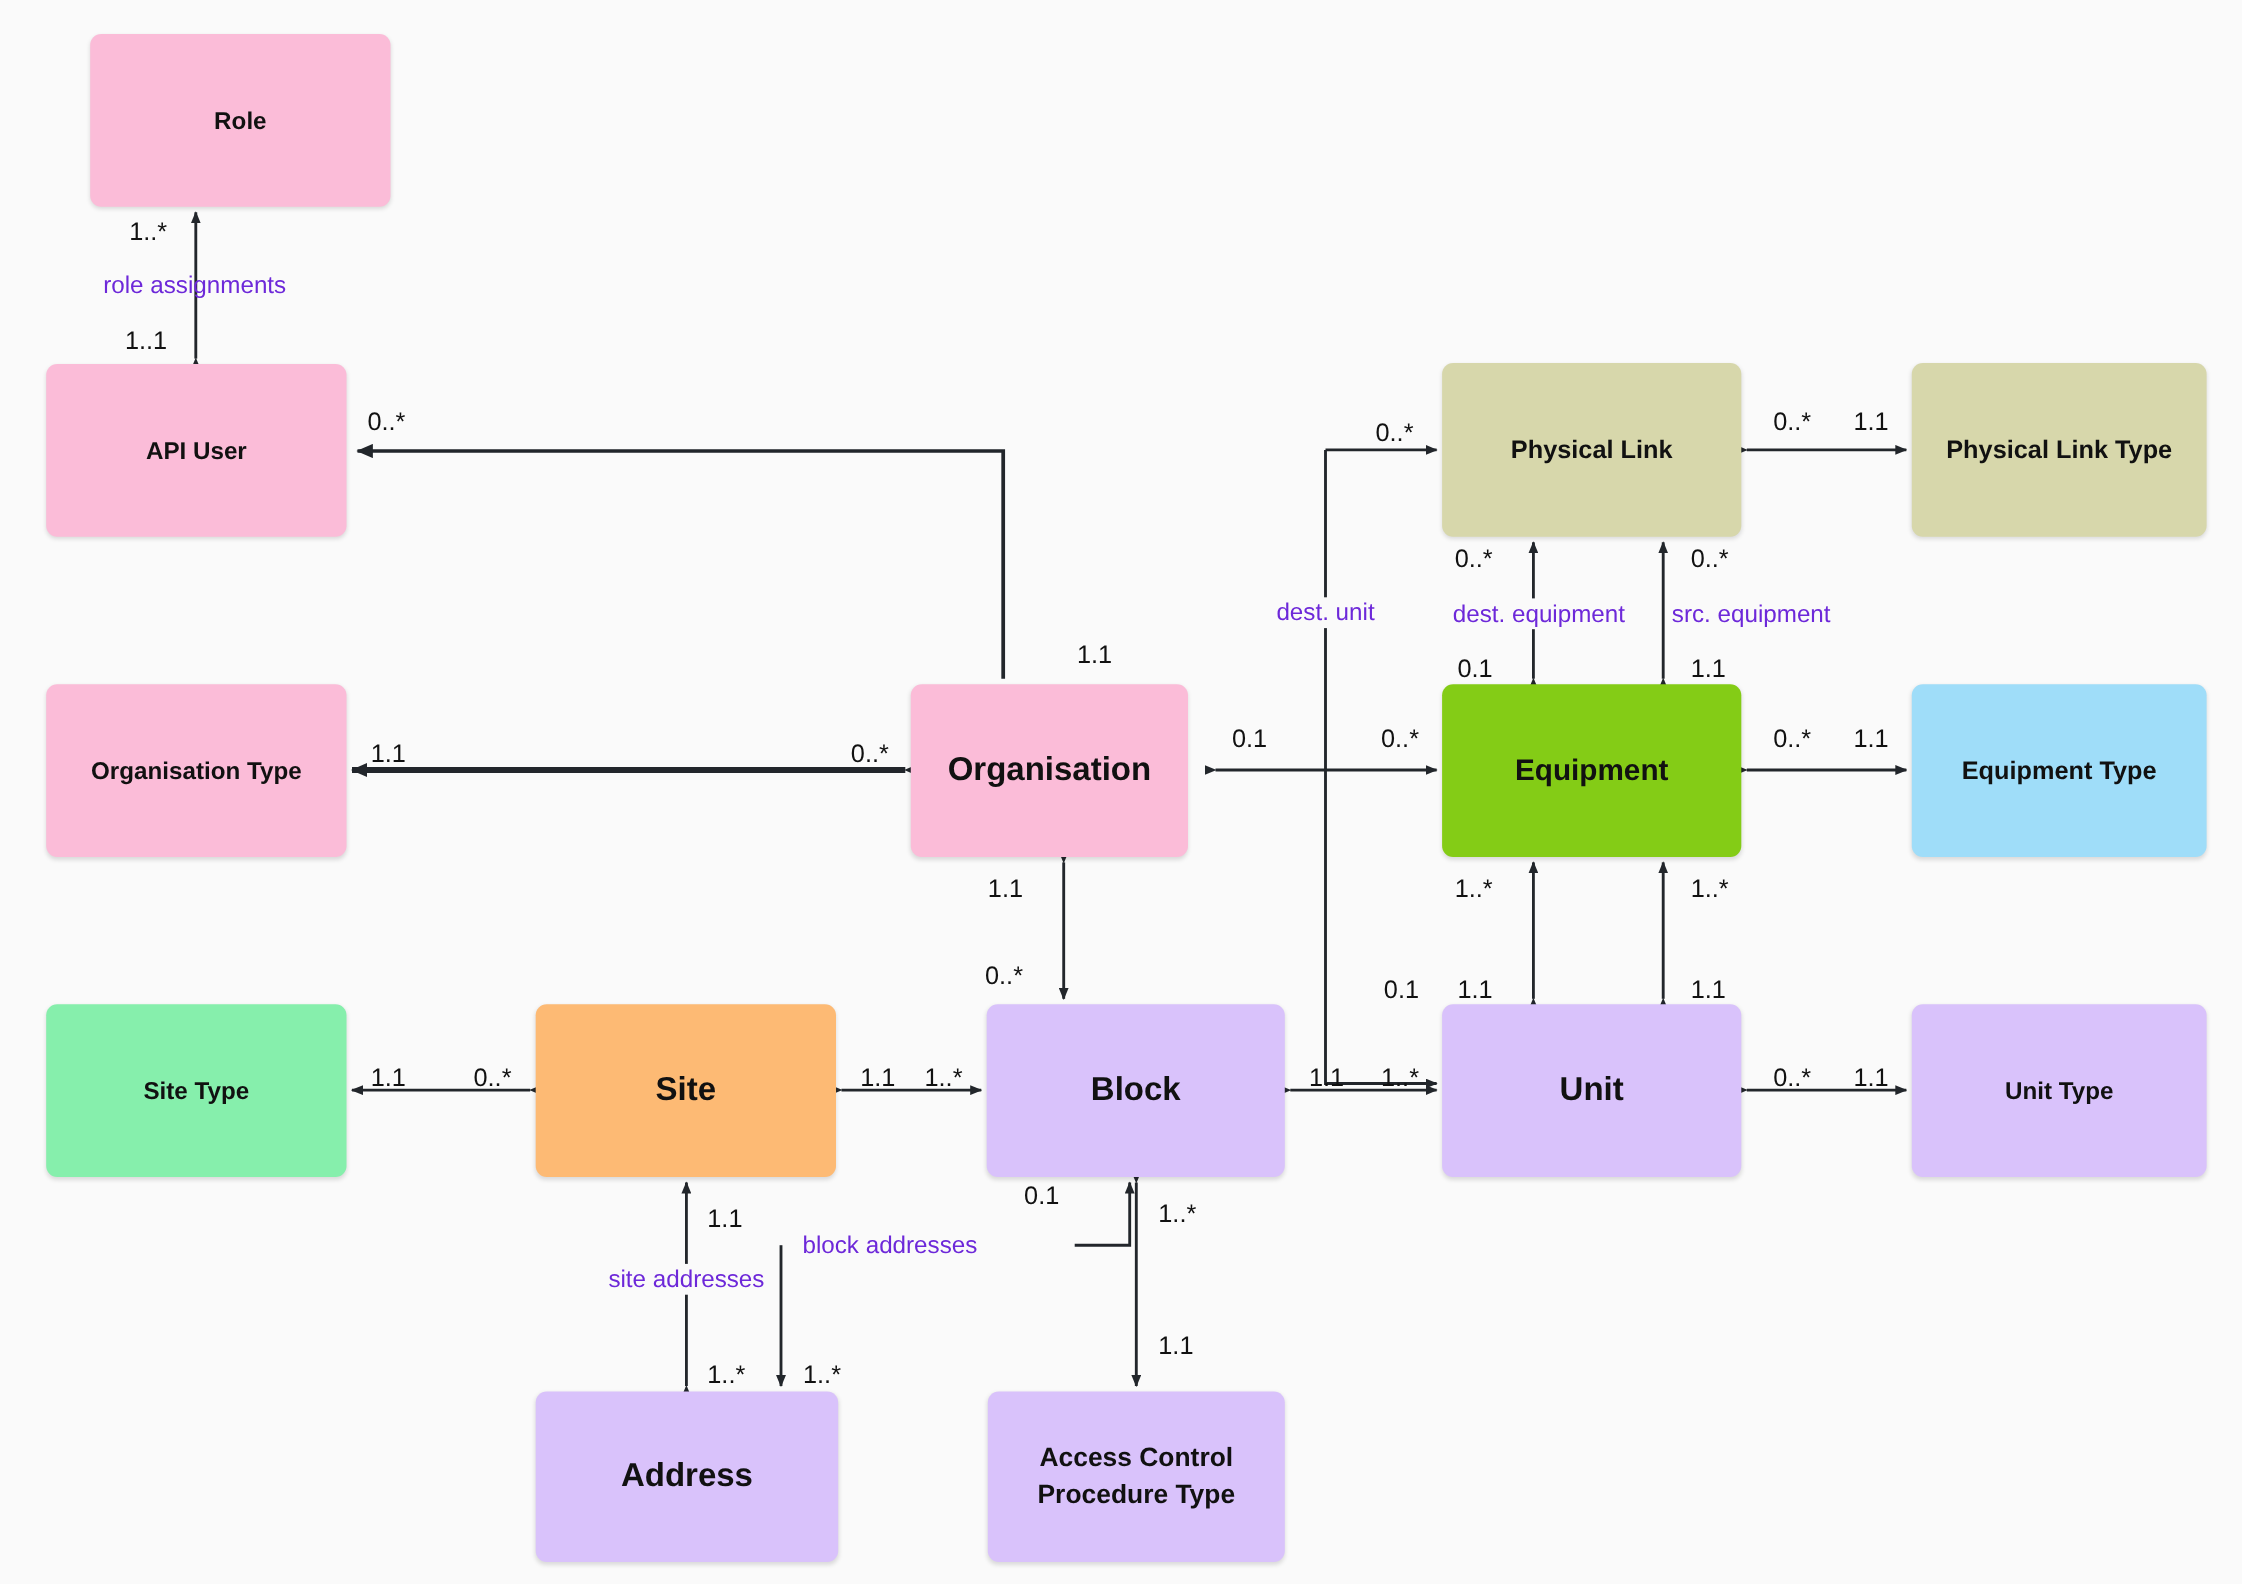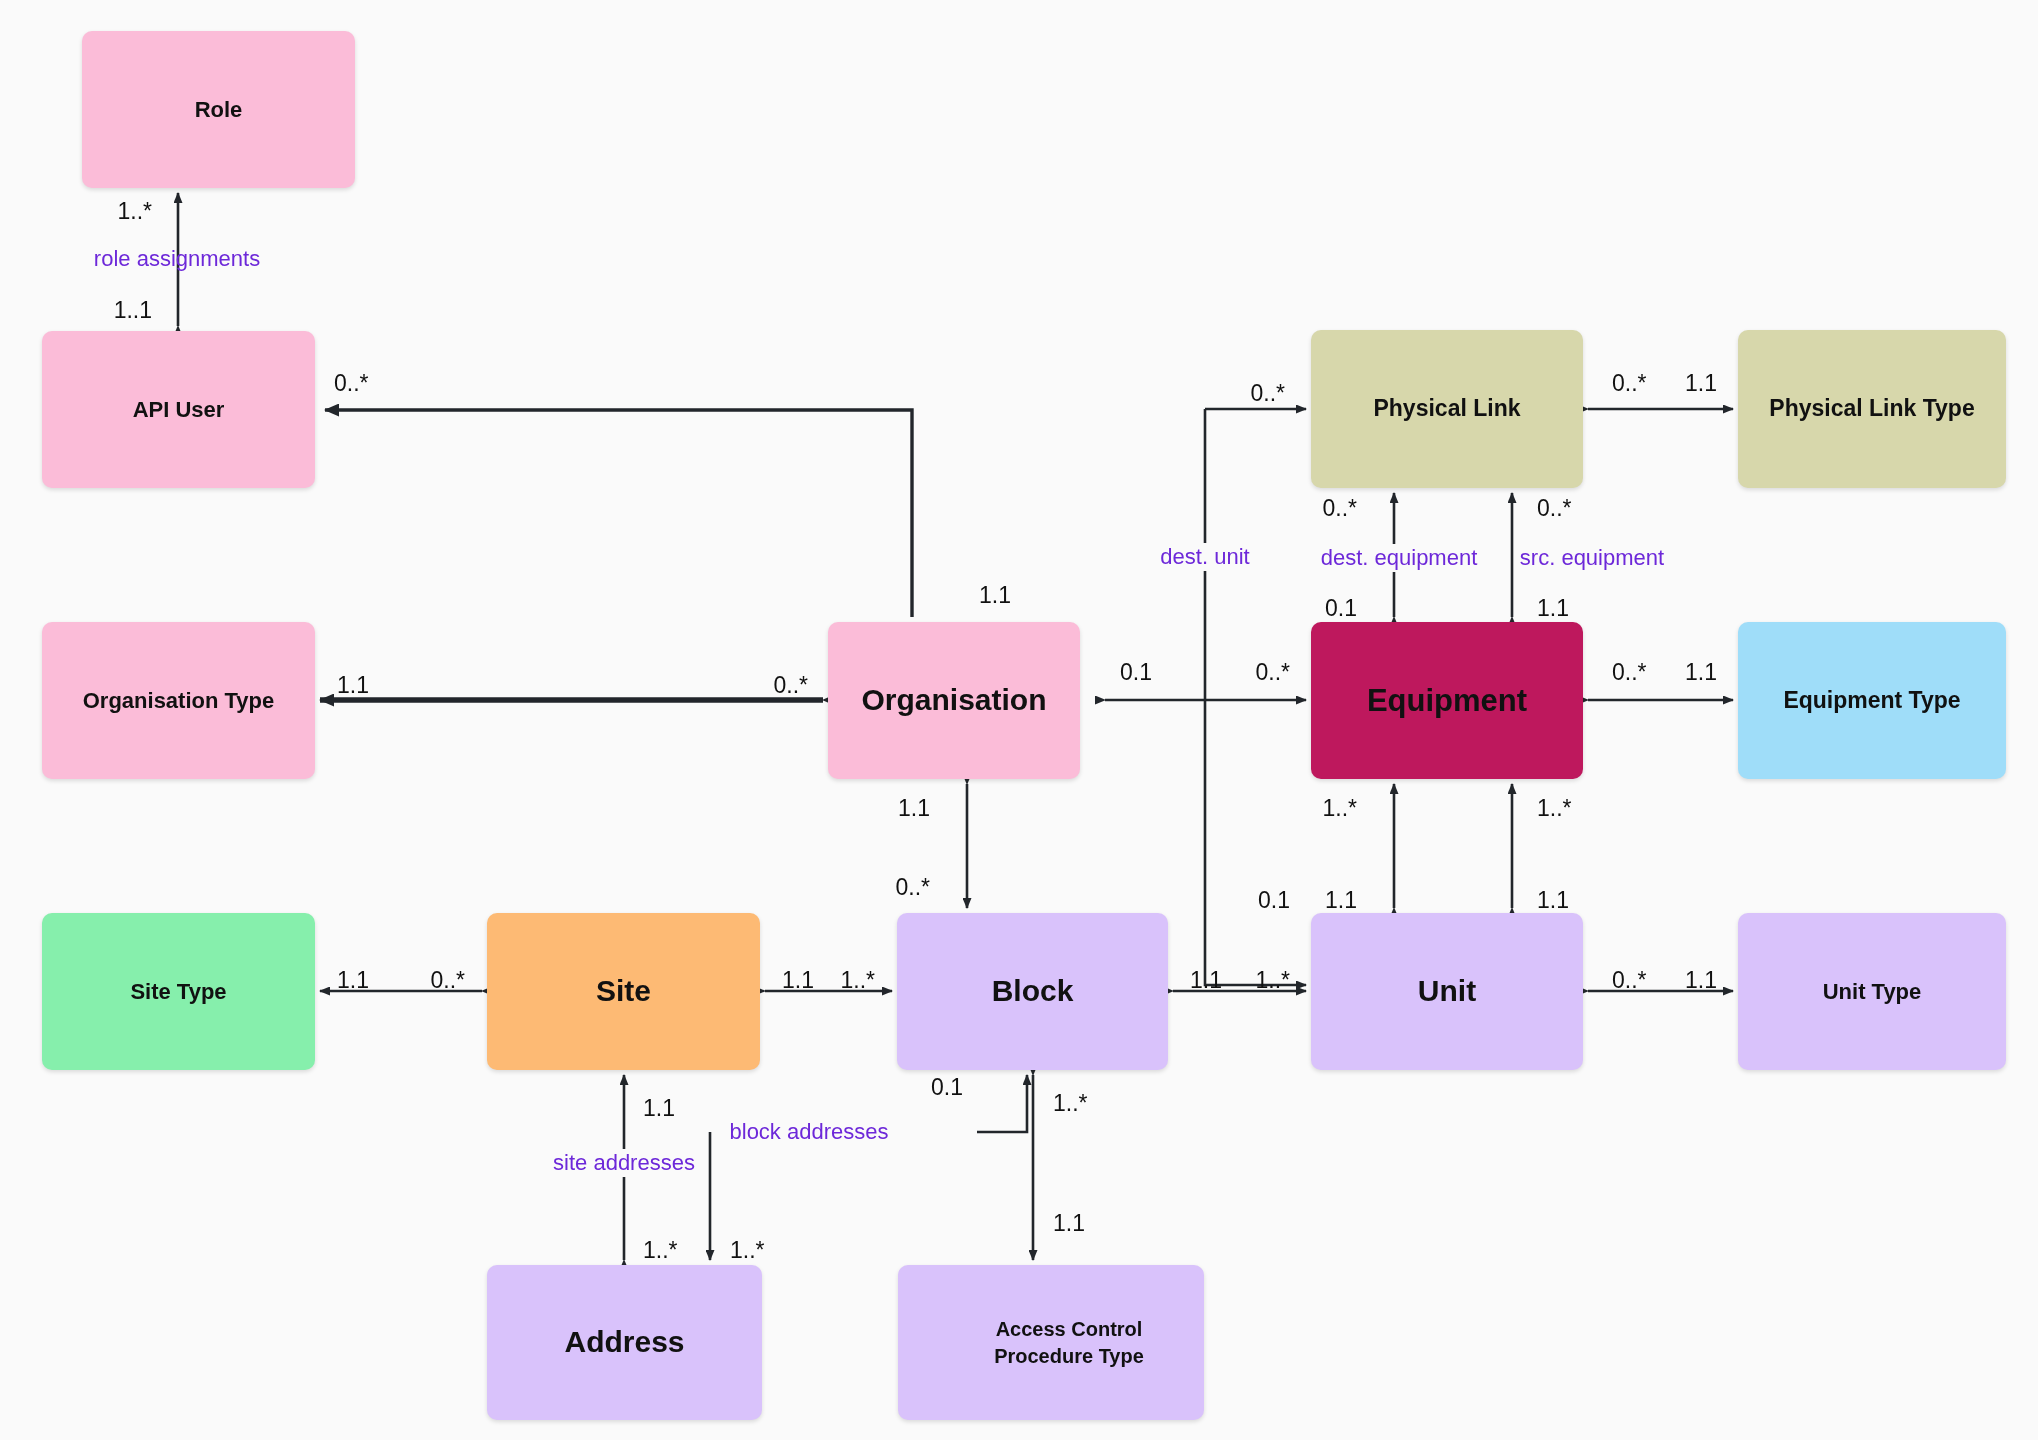--- a/index.html
+++ b/index.html
@@ -91,21 +91,21 @@
   </div>
   <div class="node" style="left:828px;top:622px;width:252px;height:157px;background:#fbbcd8;font-size:30px;">
     <span>Organisation</span>
   </div>
   <div class="node" style="left:1311px;top:330px;width:272px;height:158px;background:#d7d7ab;font-size:23px;">
     <span>Physical Link</span>
   </div>
   <div class="node" style="left:1738px;top:330px;width:268px;height:158px;background:#d7d7ab;font-size:23px;">
     <span>Physical Link Type</span>
   </div>
-  <div class="node" style="left:1311px;top:622px;width:272px;height:157px;background:#be185d;font-size:31px;">
+  <div class="node" style="left:1311px;top:622px;width:272px;height:157px;background:#84cc16;font-size:27px;">
     <span>Equipment</span>
   </div>
   <div class="node" style="left:1738px;top:622px;width:268px;height:157px;background:#9fddf9;font-size:23px;">
     <span>Equipment Type</span>
   </div>
   <div class="node" style="left:42px;top:913px;width:273px;height:157px;background:#86efac;font-size:22px;">
     <span>Site Type</span>
   </div>
   <div class="node" style="left:487px;top:913px;width:273px;height:157px;background:#fdba74;font-size:30px;">
     <span>Site</span>
@@ -115,21 +115,21 @@
   </div>
   <div class="node" style="left:1311px;top:913px;width:272px;height:157px;background:#d9c2fb;font-size:30px;">
     <span>Unit</span>
   </div>
   <div class="node" style="left:1738px;top:913px;width:268px;height:157px;background:#d9c2fb;font-size:22px;">
     <span>Unit Type</span>
   </div>
   <div class="node" style="left:487px;top:1265px;width:275px;height:155px;background:#d9c2fb;font-size:30px;">
     <span>Address</span>
   </div>
-  <div class="node" style="left:898px;top:1265px;width:270px;height:155px;background:#d9c2fb;font-size:20px;padding-left:36px;">
+  <div class="node" style="left:898px;top:1265px;width:270px;height:155px;background:#d9c2fb;font-size:24px;">
     <span class="multiline">
         <div>Access Control</div>
         <div>Procedure Type</div>
       </span>
   </div>
 
   <div class="lbl card" style="left:152px;top:211px;transform:translate(-100%,-50%);">1..*</div>
   <div class="lbl role" style="left:177px;top:259px;transform:translate(-50%,-50%);">role assignments</div>
   <div class="lbl card" style="left:152px;top:310px;transform:translate(-100%,-50%);">1..1</div>
   <div class="lbl card" style="left:334px;top:383px;transform:translate(0,-50%);">0..*</div>

